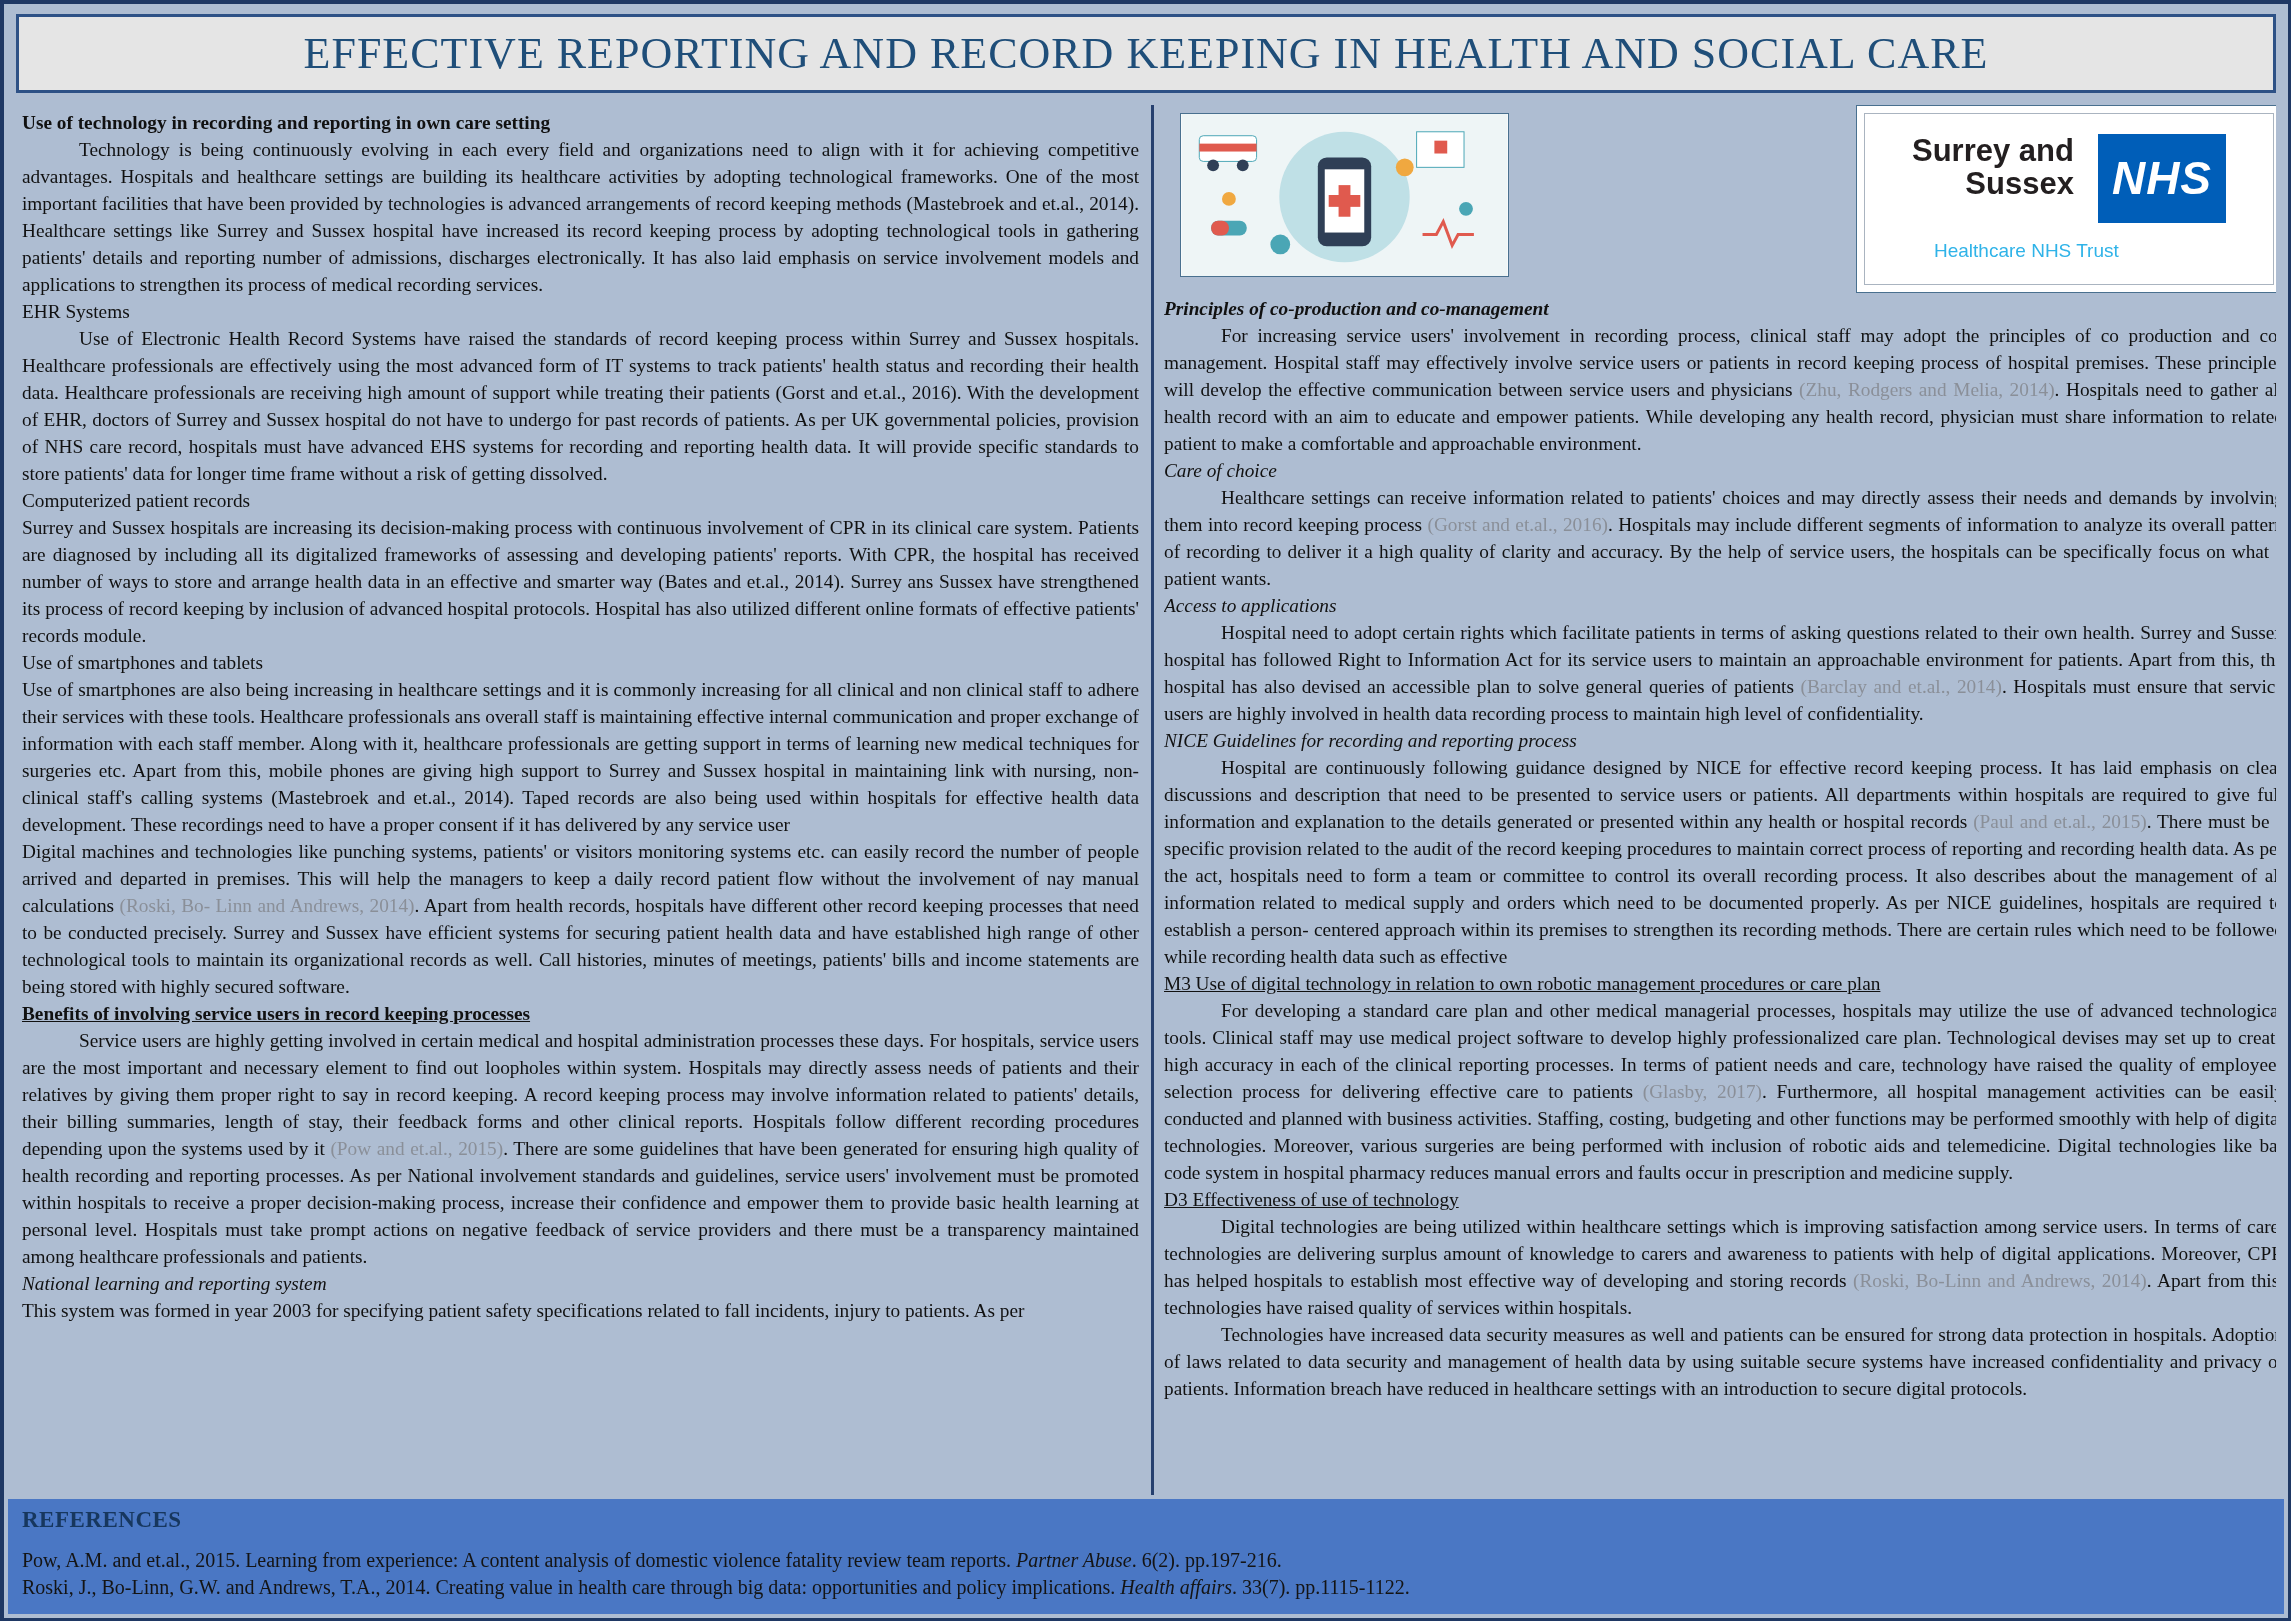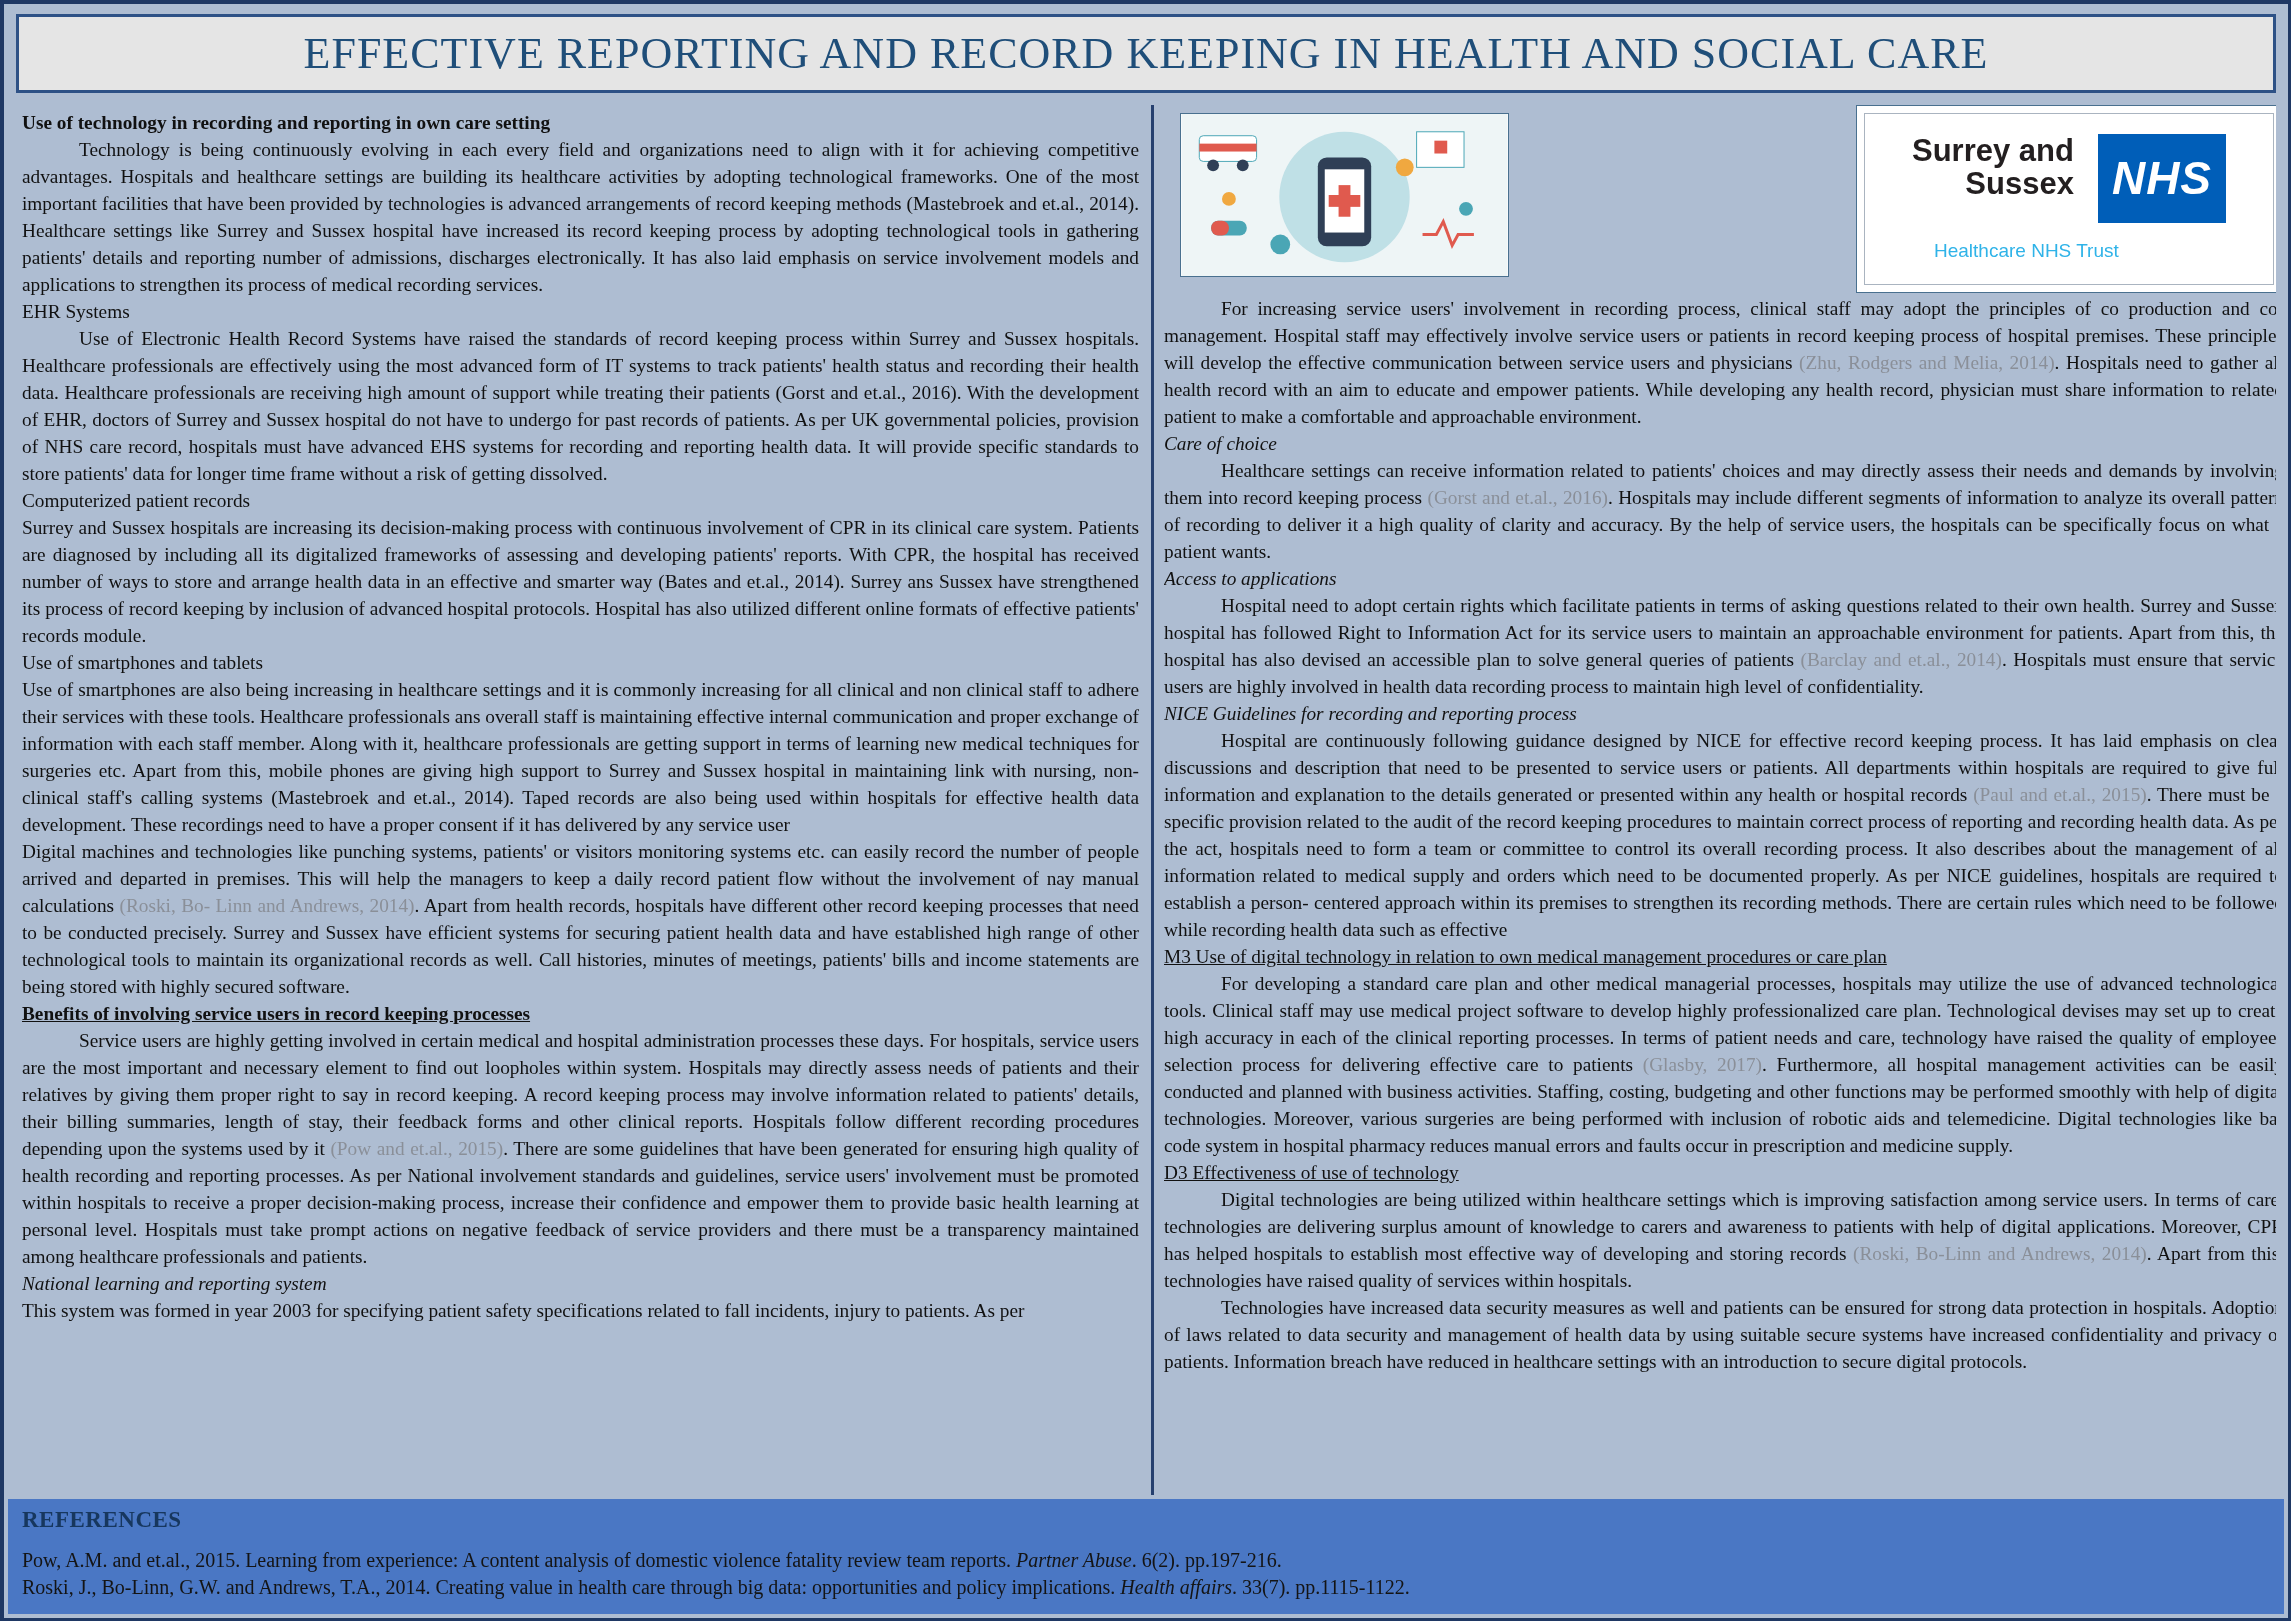--- a/index.html
+++ b/index.html
@@ -100,28 +100,29 @@
                 <div>Sussex</div>
               </div>
               <div class="nhs-lozenge">NHS</div>
             </div>
             <div class="nhs-sub">Healthcare NHS Trust</div>
           </div>
         </div>
 
       </div>
       <div id="right-col">
+          <div class="blk h-bold-italic"><span>Principles of co-production and co-management</span></div>
           <div class="blk para"><span>For increasing service users' involvement in recording process, clinical staff may adopt the principles of co production and co-management. Hospital staff may effectively involve service users or patients in record keeping process of hospital premises. These principles will develop the effective communication between service users and physicians </span><span class="cite">(Zhu, Rodgers and Melia, 2014)</span><span>. Hospitals need to gather all health record with an aim to educate and empower patients. While developing any health record, physician must share information to related patient to make a comfortable and approachable environment.</span></div>
           <div class="blk h-italic"><span>Care of choice</span></div>
           <div class="blk para"><span>Healthcare settings can receive information related to patients' choices and may directly assess their needs and demands by involving them into record keeping process </span><span class="cite">(Gorst and et.al., 2016)</span><span>. Hospitals may include different segments of information to analyze its overall pattern of recording to deliver it a high quality of clarity and accuracy. By the help of service users, the hospitals can be specifically focus on what a patient wants.</span></div>
           <div class="blk h-italic"><span>Access to applications</span></div>
           <div class="blk para"><span>Hospital need to adopt certain rights which facilitate patients in terms of asking questions related to their own health. Surrey and Sussex hospital has followed Right to Information Act for its service users to maintain an approachable environment for patients. Apart from this, the hospital has also devised an accessible plan to solve general queries of patients </span><span class="cite">(Barclay and et.al., 2014)</span><span>. Hospitals must ensure that service users are highly involved in health data recording process to maintain high level of confidentiality.</span></div>
           <div class="blk h-italic"><span>NICE Guidelines for recording and reporting process</span></div>
           <div class="blk para"><span>Hospital are continuously following guidance designed by NICE for effective record keeping process. It has laid emphasis on clear discussions and description that need to be presented to service users or patients. All departments within hospitals are required to give full information and explanation to the details generated or presented within any health or hospital records </span><span class="cite">(Paul and et.al., 2015)</span><span>. There must be a specific provision related to the audit of the record keeping procedures to maintain correct process of reporting and recording health data. As per the act, hospitals need to form a team or committee to control its overall recording process. It also describes about the management of all information related to medical supply and orders which need to be documented properly. As per NICE guidelines, hospitals are required to establish a person- centered approach within its premises to strengthen its recording methods. There are certain rules which need to be followed while recording health data such as effective</span></div>
-          <div class="blk h-u"><span>M3 Use of digital technology in relation to own medical management procedures or care plan</span></div>
+          <div class="blk h-u"><span>M3 Use of digital technology in relation to own robotic management procedures or care plan</span></div>
           <div class="blk para"><span>For developing a standard care plan and other medical managerial processes, hospitals may utilize the use of advanced technological tools. Clinical staff may use medical project software to develop highly professionalized care plan. Technological devises may set up to create high accuracy in each of the clinical reporting processes. In terms of patient needs and care, technology have raised the quality of employees selection process for delivering effective care to patients </span><span class="cite">(Glasby, 2017)</span><span>. Furthermore, all hospital management activities can be easily conducted and planned with business activities. Staffing, costing, budgeting and other functions may be performed smoothly with help of digital technologies. Moreover, various surgeries are being performed with inclusion of robotic aids and telemedicine. Digital technologies like bar code system in hospital pharmacy reduces manual errors and faults occur in prescription and medicine supply.</span></div>
           <div class="blk h-u"><span>D3 Effectiveness of use of technology</span></div>
           <div class="blk para"><span>Digital technologies are being utilized within healthcare settings which is improving satisfaction among service users. In terms of care, technologies are delivering surplus amount of knowledge to carers and awareness to patients with help of digital applications. Moreover, CPR has helped hospitals to establish most effective way of developing and storing records </span><span class="cite">(Roski, Bo-Linn and Andrews, 2014)</span><span>. Apart from this, technologies have raised quality of services within hospitals.</span></div>
           <div class="blk para"><span>Technologies have increased data security measures as well and patients can be ensured for strong data protection in hospitals. Adoption of laws related to data security and management of health data by using suitable secure systems have increased confidentiality and privacy of patients. Information breach have reduced in healthcare settings with an introduction to secure digital protocols.</span></div>
         </div>
     </div>
 
   </div>
 
   <div class="references">

